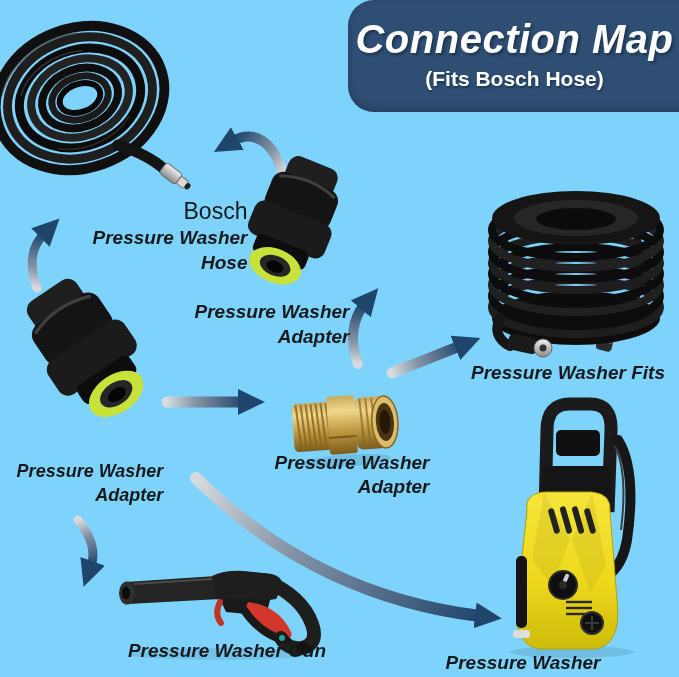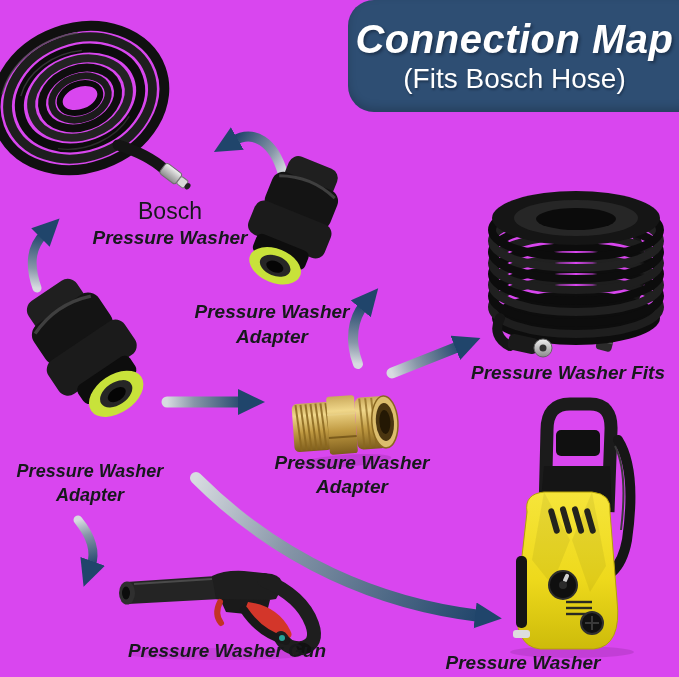--- a/index.html
+++ b/index.html
@@ -1,41 +1,41 @@
 <!DOCTYPE html>
 <html><head>
 <meta charset="utf-8">
 <style>
   html,body{margin:0;padding:0;background:#ffffff;}
   .stage{
-    position:relative;width:679px;height:677px;background:#d946ef;overflow:hidden;
+    position:relative;width:679px;height:677px;background:#7dd3fc;overflow:hidden;
     font-family:"Liberation Sans",sans-serif;
   }
   .scene{position:absolute;left:0;top:0;}
   
   .header{
     position:absolute;left:348px;top:0;right:-28px;height:112px;
     background:#2e4e73;border-radius:26px;
     display:flex;flex-direction:column;align-items:center;justify-content:center;
     box-shadow:inset 0 -4px 8px rgba(0,0,0,.18);
     z-index:3;
   }
   .header-title{
     color:#fff;font-style:italic;font-weight:bold;font-size:40px;line-height:46px;
     letter-spacing:.5px;text-shadow:2px 2px 3px rgba(10,20,35,.45);
     padding-right:26px;
   }
   .header-subtitle{
-    color:#fff;font-weight:normal;font-size:28px;line-height:34px;
+    color:#fff;font-weight:bold;font-size:21px;line-height:34px;
     text-shadow:1px 2px 2px rgba(10,20,35,.4);
     padding-right:26px;
   }
   
   .lbl{
-    position:absolute;transform:translateX(-50%);text-align:center;white-space:nowrap;
+    position:absolute;transform:translateX(-50%);text-align:right;white-space:nowrap;
     color:#17191c;font-weight:bold;font-style:italic;z-index:2;
   }
   .lbl .brand{display:block;font-style:normal;font-weight:normal;font-size:23px;line-height:28px;}
   .lbl .ln{display:block;}
   #lbl-bosch{left:170px;top:197px;font-size:19px;line-height:25px;}
   #lbl-adapter-top{left:272px;top:299px;font-size:19px;line-height:25px;}
   #lbl-hose-right{left:568px;top:362px;font-size:19px;}
   #lbl-adapter-left{left:90px;top:459px;font-size:18px;line-height:24px;}
   #lbl-coupler{left:352px;top:451px;font-size:19px;line-height:24px;}
   #lbl-gun{left:211px;top:640px;font-size:19px;margin-left:16px;}
@@ -263,20 +263,21 @@
   </svg>
 
   <div class="header">
     <div class="header-title">Connection Map</div>
     <div class="header-subtitle">(Fits Bosch Hose)</div>
   </div>
 
   <div class="lbl" id="lbl-bosch">
     <span class="brand">Bosch</span>
     <span class="ln">Pressure Washer</span>
+    <span class="ln">Hose</span>
   </div>
 
   <div class="lbl" id="lbl-adapter-top">
     <span class="ln">Pressure Washer</span>
     <span class="ln">Adapter</span>
   </div>
 
   <div class="lbl" id="lbl-hose-right">Pressure Washer Fits</div>
 
   <div class="lbl" id="lbl-adapter-left">

